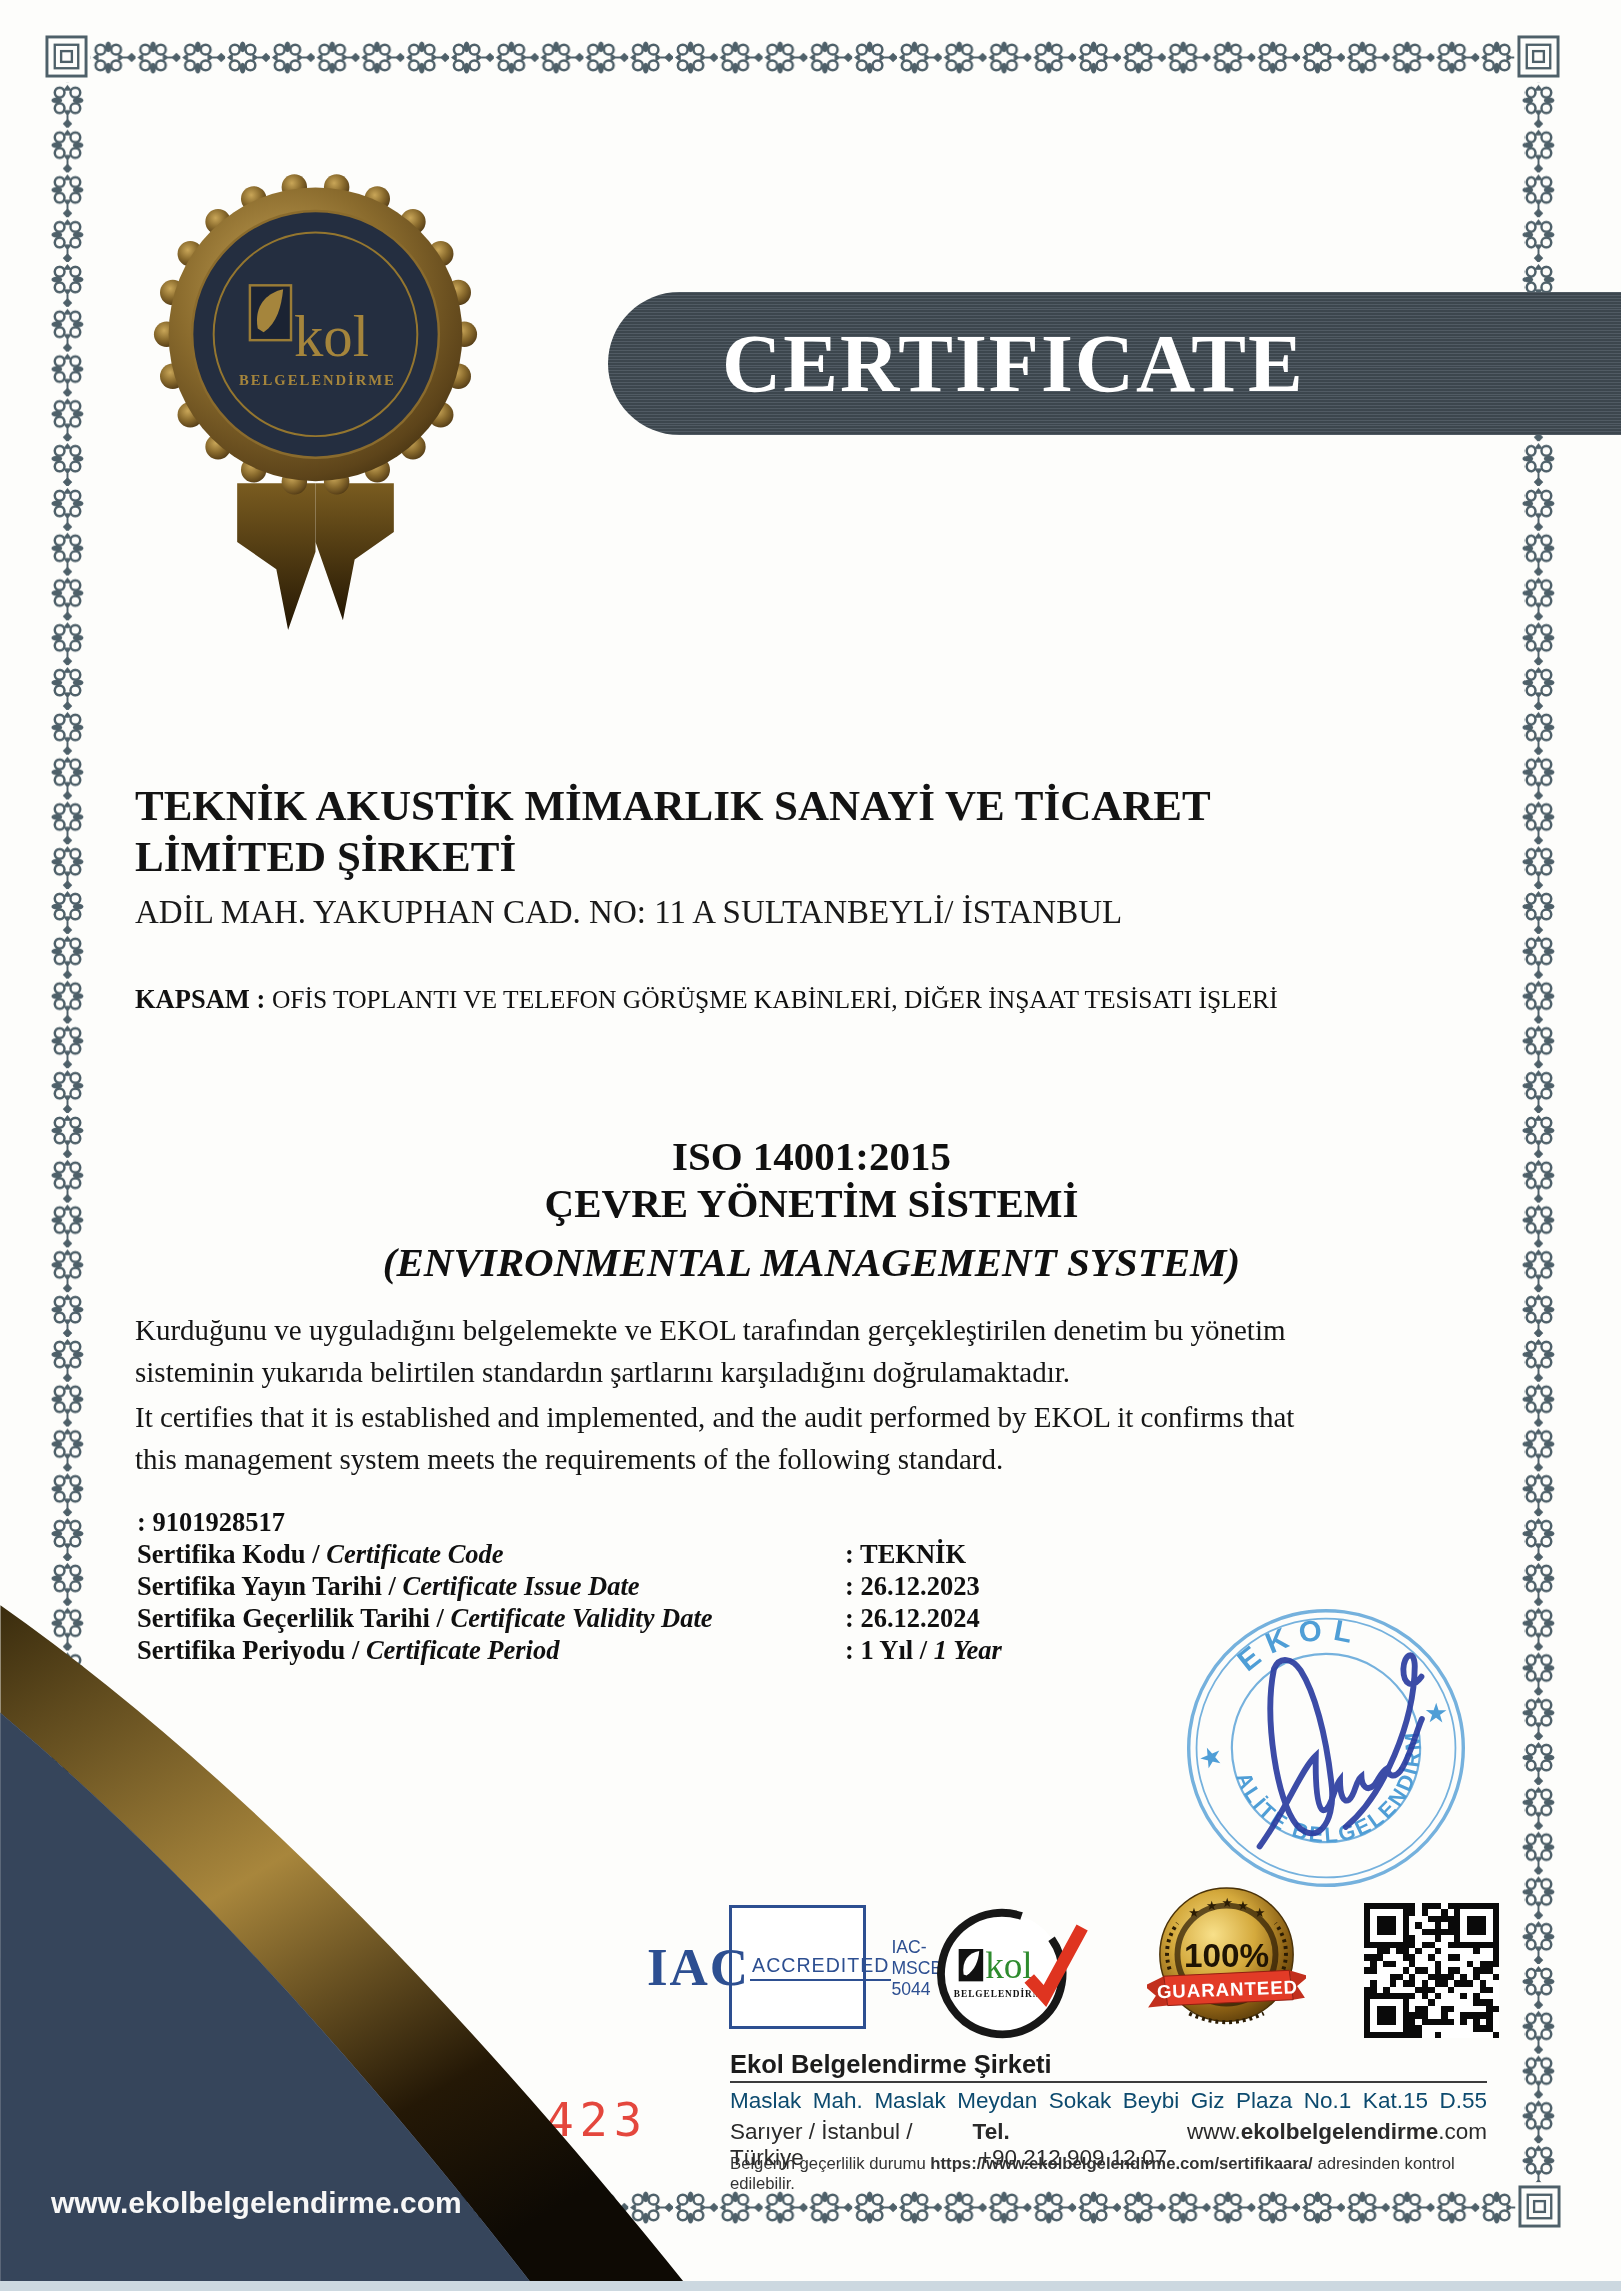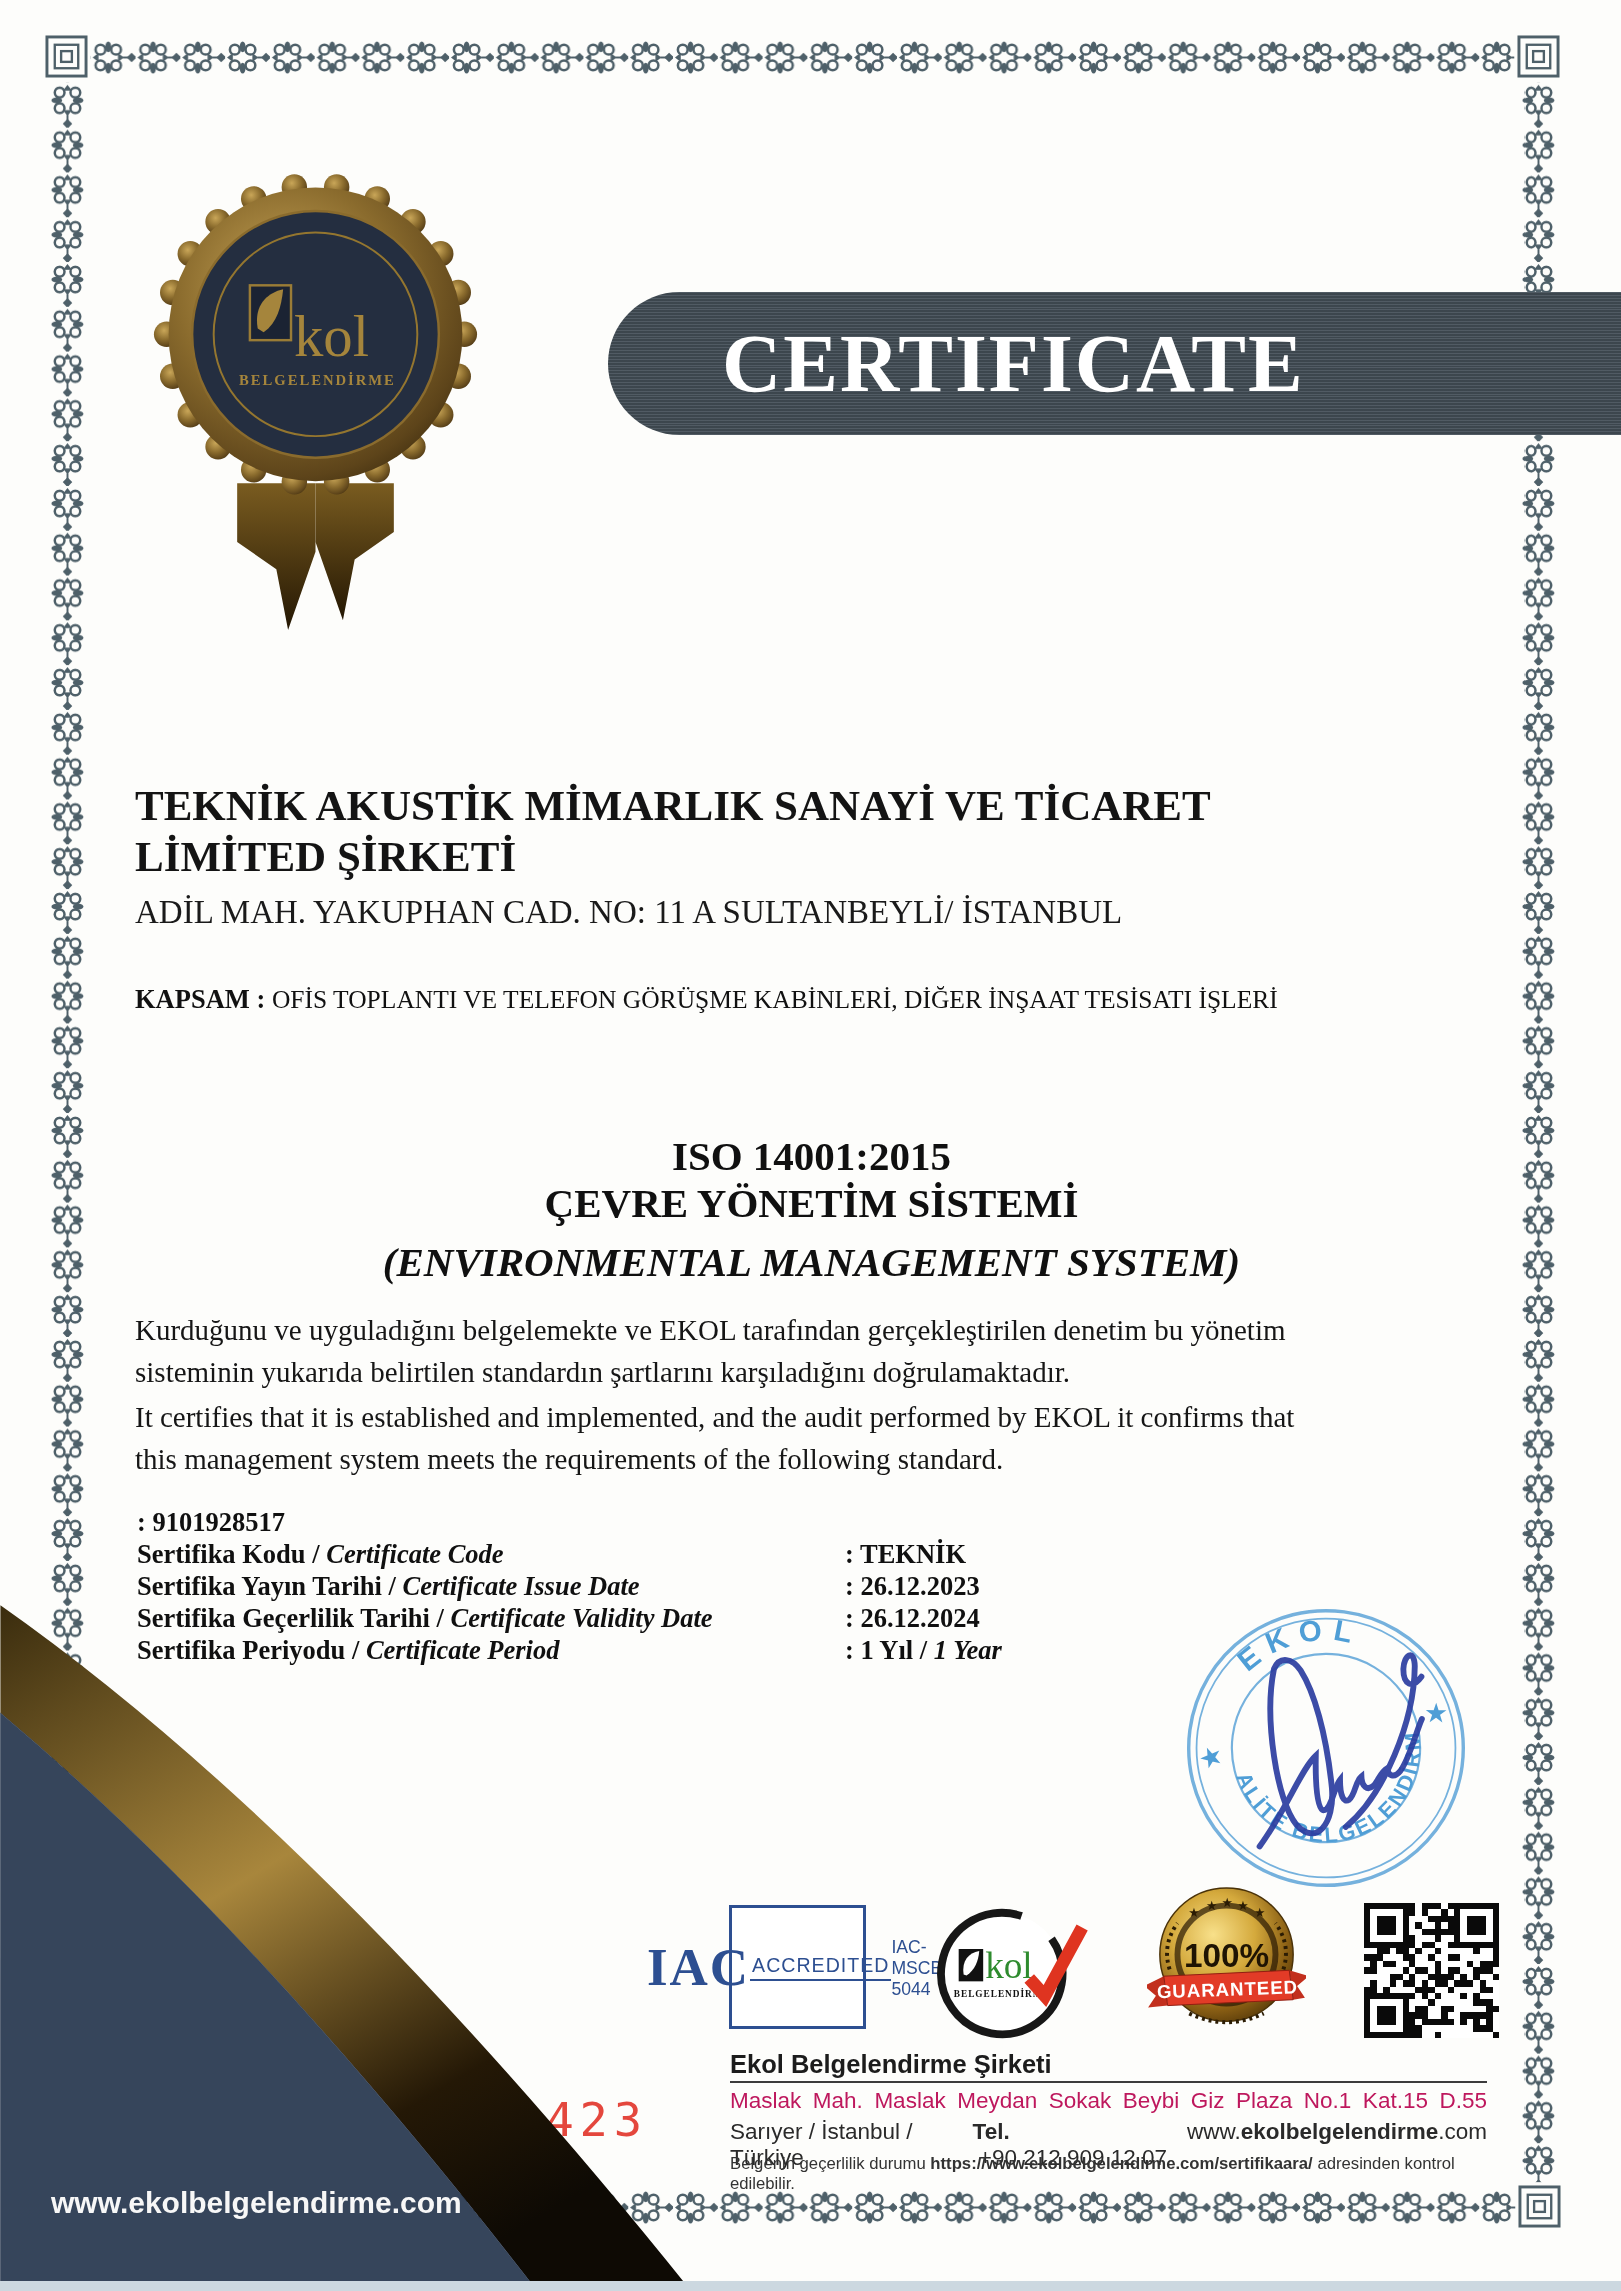--- a/index.html
+++ b/index.html
@@ -44,21 +44,21 @@
   .iac .big{font-family:"Liberation Serif",serif;font-weight:bold;font-size:53px;line-height:51px;letter-spacing:2px;}
   .iac .acc{font-size:19.6px;letter-spacing:1px;border-bottom:2px solid #2d4f91;padding:0 2px 2px 2px;}
   .iac .code{font-size:17.6px;margin-top:2.9px;}
   .seal{position:absolute;left:933px;top:1900px;z-index:3;}
   .badge{position:absolute;left:1147px;top:1886px;z-index:3;}
   .qr{position:absolute;left:1364px;top:1903px;z-index:3;}
   
   .f-sans{font-family:"Liberation Sans",sans-serif;}
   .f-head{position:absolute;left:730px;top:2050px;z-index:3;font-weight:bold;font-size:25.5px;color:#1c1c1c;}
   .f-rule{position:absolute;left:730px;top:2081px;width:757px;height:2px;background:#3c3c3c;z-index:3;}
-  .f-a1{position:absolute;left:730px;top:2088px;width:757px;z-index:3;font-size:22.5px;color:#be185d;
+  .f-a1{position:absolute;left:730px;top:2088px;width:757px;z-index:3;font-size:22.5px;color:#0c4a6e;
         text-align:justify;text-align-last:justify;}
   .f-a2{position:absolute;left:730px;top:2119px;width:757px;z-index:3;font-size:22.5px;color:#2a2a2a;
         display:flex;justify-content:flex-start;}
   .f-fine{position:absolute;left:730px;top:2154px;width:774px;z-index:3;font-size:16.7px;color:#333;}
   .bold{font-weight:bold;}
   .serial{position:absolute;left:477px;top:2092px;z-index:3;font-family:"DejaVu Sans Mono",monospace;
           font-size:47px;letter-spacing:5.9px;color:#e4473d;}
   
   .cornerArt{position:absolute;left:0;top:1568px;z-index:6;}
   .cornerSite{position:absolute;left:51px;top:2186px;z-index:7;font-family:"Liberation Sans",sans-serif;

